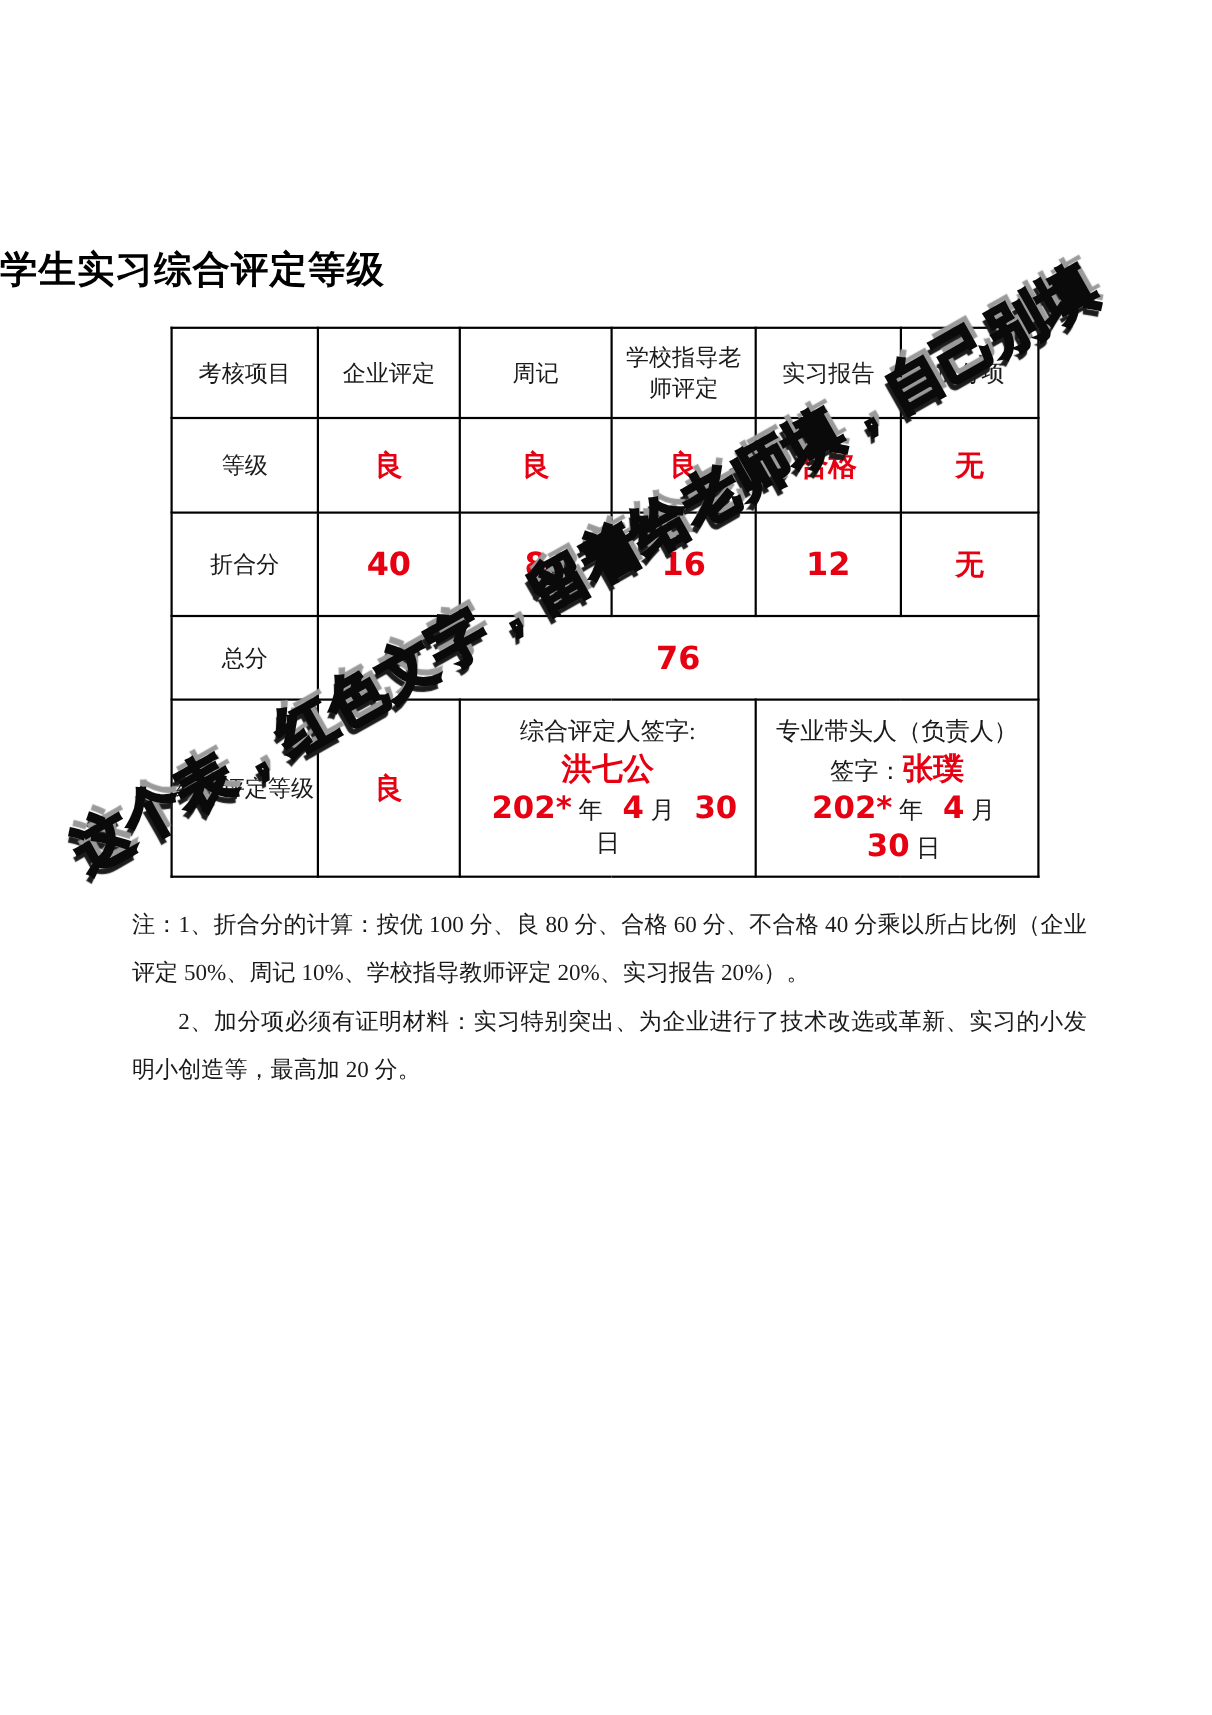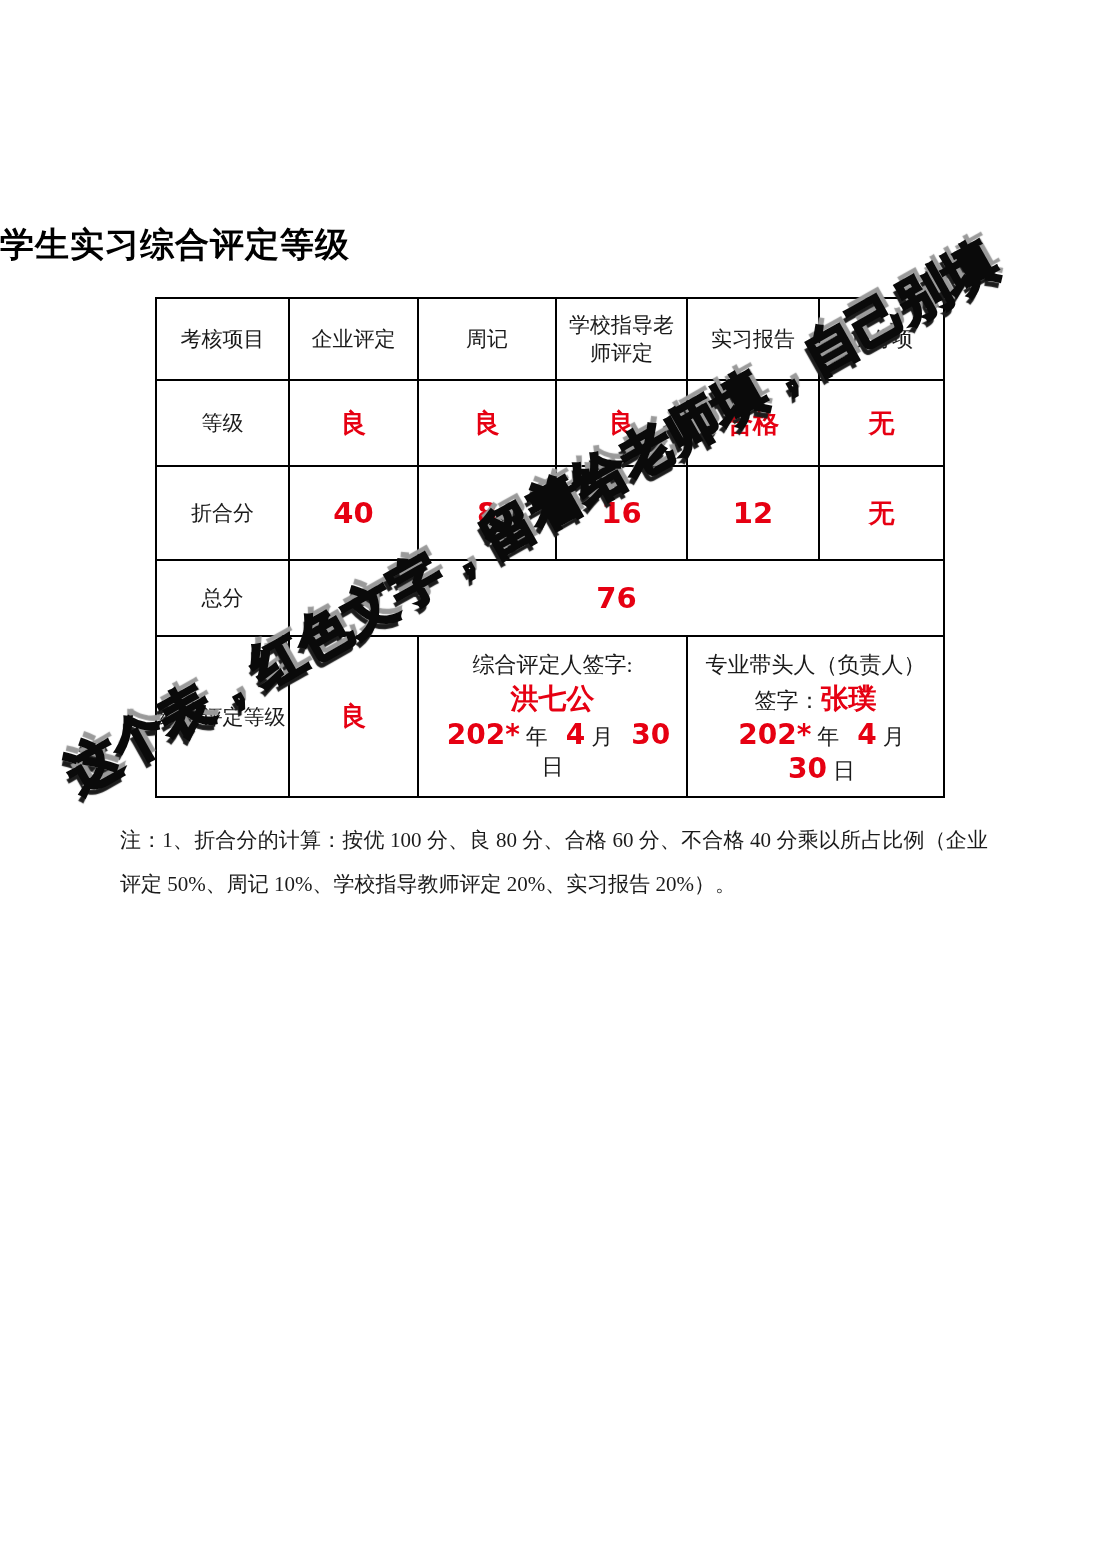--- a/index.html
+++ b/index.html
@@ -187,17 +187,18 @@
               <span class="rd">202*</span><span class="bk">年</span><span class="rd">4</span><span class="bk">月</span><span class="rd">30</span><span class="bk">日</span>
             </span>
           </div>
         </td>
       </tr>
     </tbody>
   </table>
 
   <div class="notes">
     <p>注：1、折合分的计算：按优 100 分、良 80 分、合格 60 分、不合格 40 分乘以所占比例（企业评定 50%、周记 10%、学校指导教师评定 20%、实习报告 20%）。</p>
+    <p class="indent">2、加分项必须有证明材料：实习特别突出、为企业进行了技术改选或革新、实习的小发明小创造等，最高加 20 分。</p>
   </div>
 
   <div class="watermark">这个表，红色文字，留着给老师填，自己别填</div>
 
 </div>
 
 </body></html>

